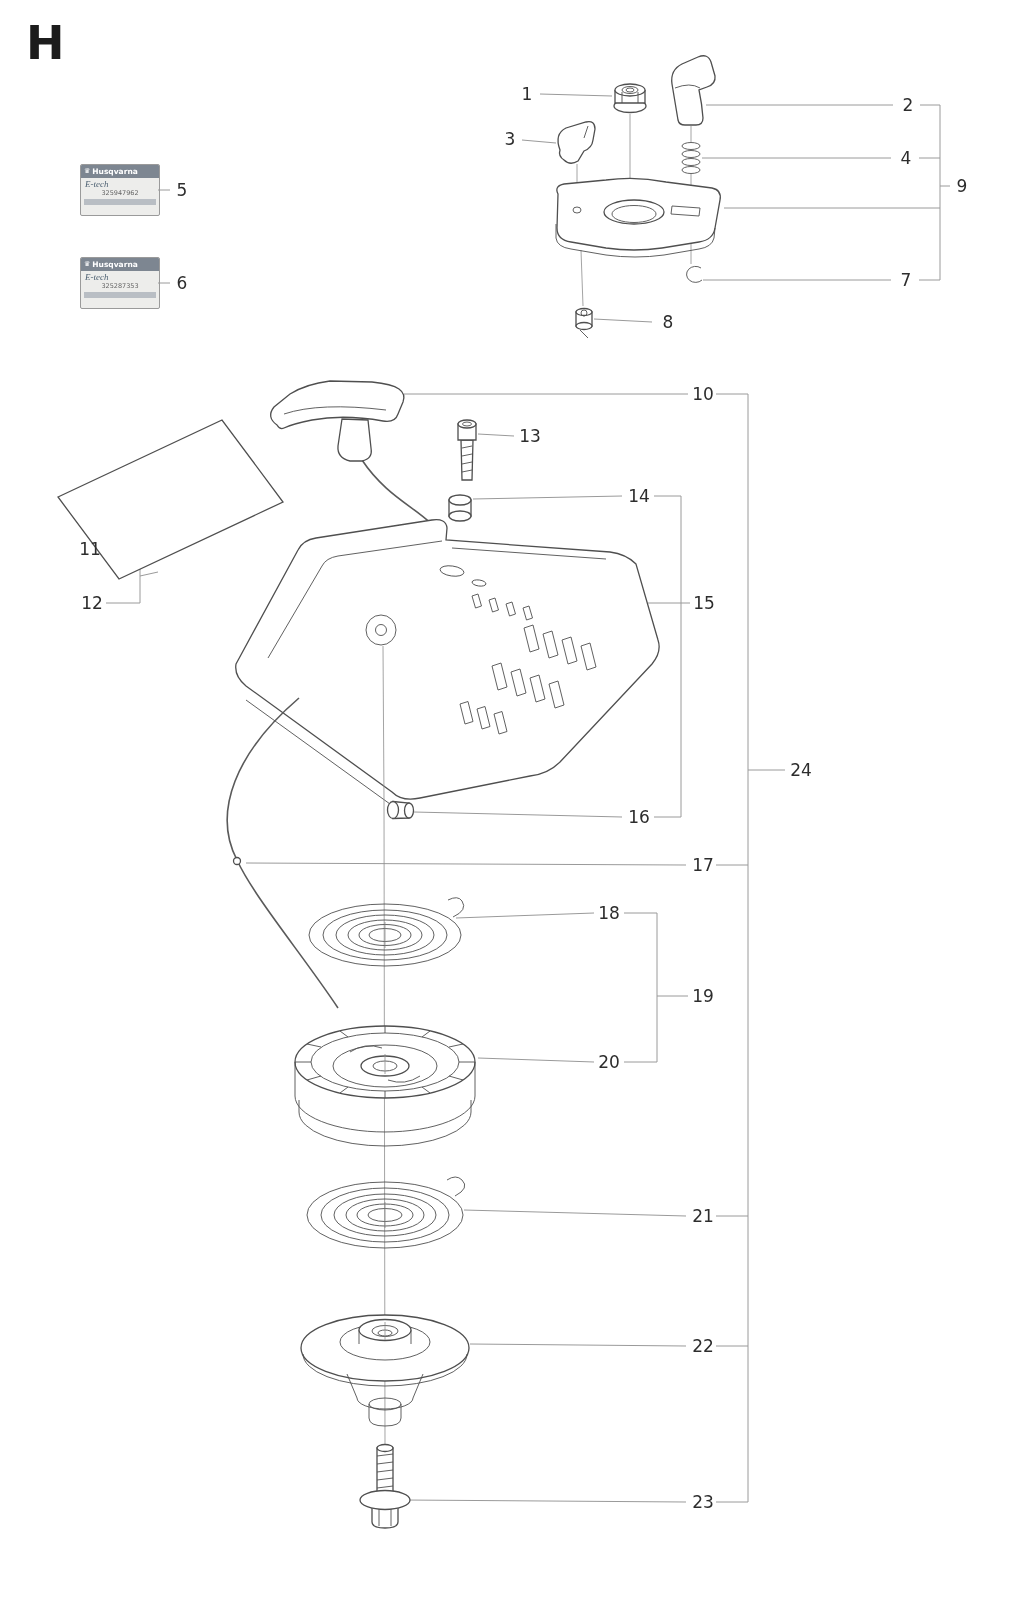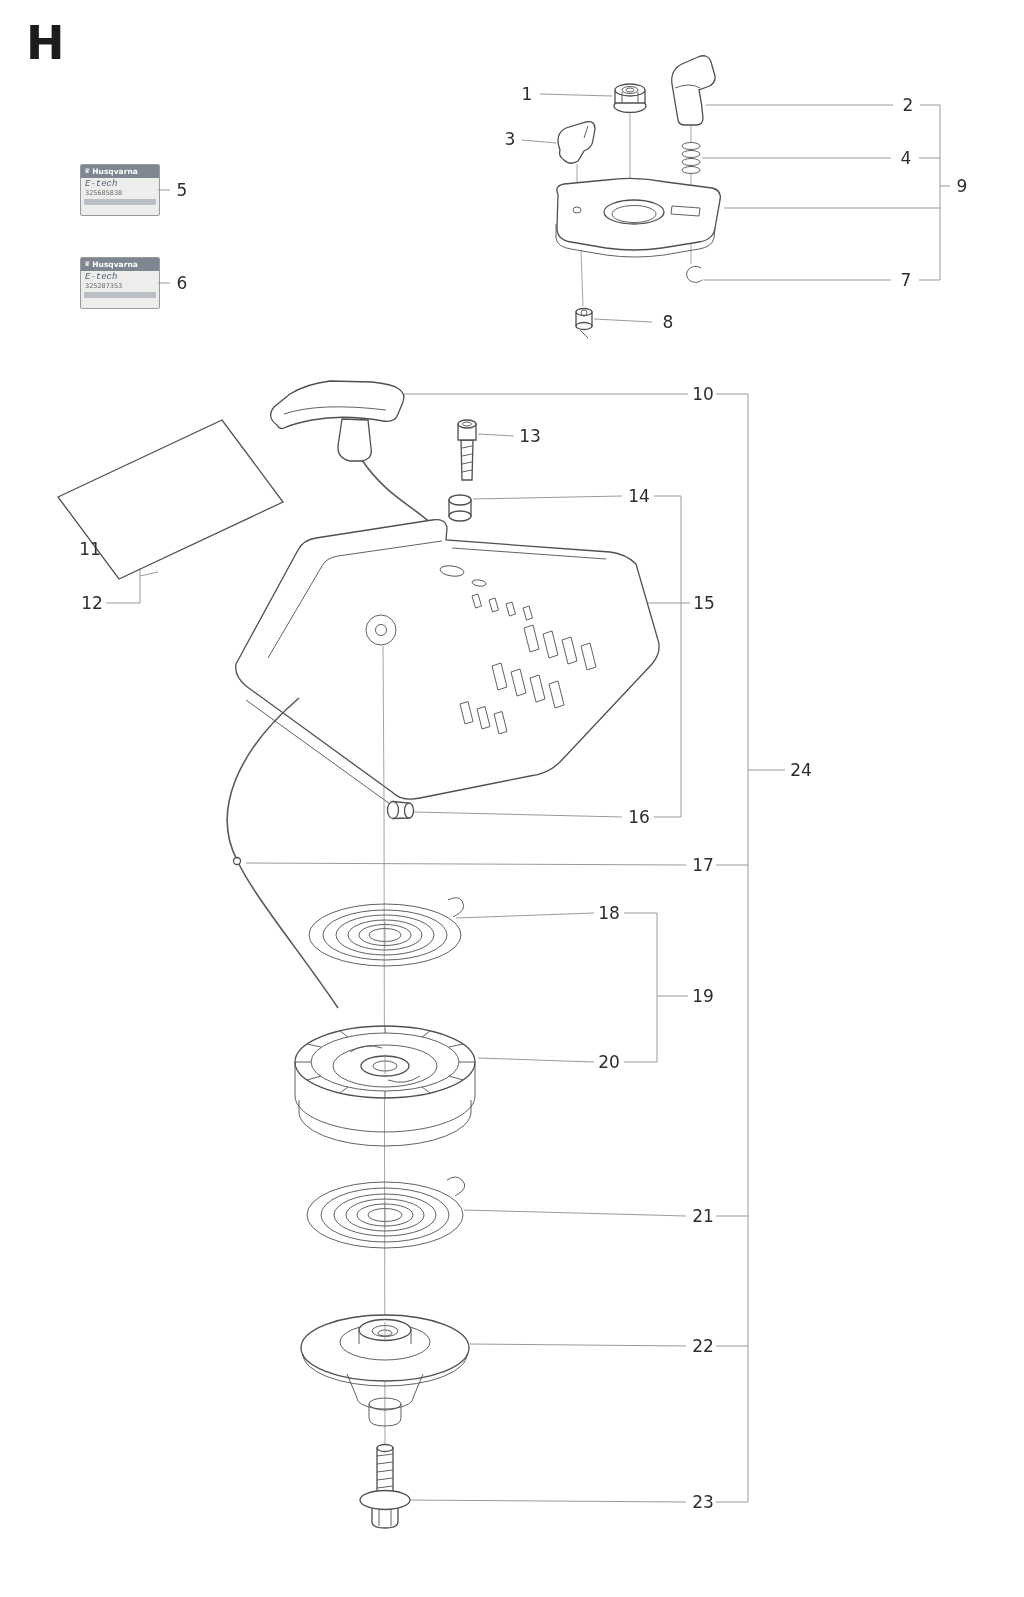--- a/index.html
+++ b/index.html
@@ -11,22 +11,22 @@
 
   
   .label-box { position:absolute; width:80px; height:52px; background:#ededeb;
                border:1px solid #9a9a9a; border-radius:2px; overflow:hidden; box-sizing:border-box; }
   .label-5 { left:80px; top:164px; }
   .label-6 { left:80px; top:257px; }
   .label-head { height:13px; background:#7d8691; color:#ffffff; font-size:7.5px; font-weight:bold;
                 display:flex; align-items:center; gap:2px; padding:0 3px; }
   .crown { font-size:7px; line-height:1; }
   .label-series { font-size:9px; font-style:italic; color:#4f6273; padding:1px 4px 0;
-                  font-family:Liberation Mono, monospace; }
-  .label-row { display:flex; justify-content:flex-start; padding:0 4px; font-size:6.5px; color:#666; }
+                  font-family:Liberation Serif, serif; }
+  .label-row { display:flex; justify-content:center; padding:0 4px; font-size:6.5px; color:#666; }
   .label-bar { margin:2px 3px 0; height:6px; background:#b9bec4; }
 
   
   .ln   { stroke:#9a9a9a; stroke-width:1; fill:none; }
   .axis { stroke:#8d8d8d; stroke-width:0.8; fill:none; }
   .part { stroke:#4f4f4f; stroke-width:1.3; fill:#ffffff; }
   .pt   { stroke:#4f4f4f; stroke-width:0.9; fill:none; }
   .rope { stroke:#5a5a5a; stroke-width:1.6; fill:none; }
   .callout { font-family:"DejaVu Sans", sans-serif; font-size:17px; fill:#2d2d2d; }
 </style>
@@ -38,21 +38,21 @@
   <div class="page-title">H</div>
 
   <div class="label-box label-5">
     <div class="label-head">
       <span class="crown">♛</span>
       <span>Husqvarna</span>
     </div>
     <div class="label-series">E-tech</div>
     <div class="label-row">
       <span>325</span>
-      <span>685838</span>
+      <span>947962</span>
     </div>
     <div class="label-bar"></div>
   </div>
 
   <div class="label-box label-6">
     <div class="label-head">
       <span class="crown">♛</span>
       <span>Husqvarna</span>
     </div>
     <div class="label-series">E-tech</div>

